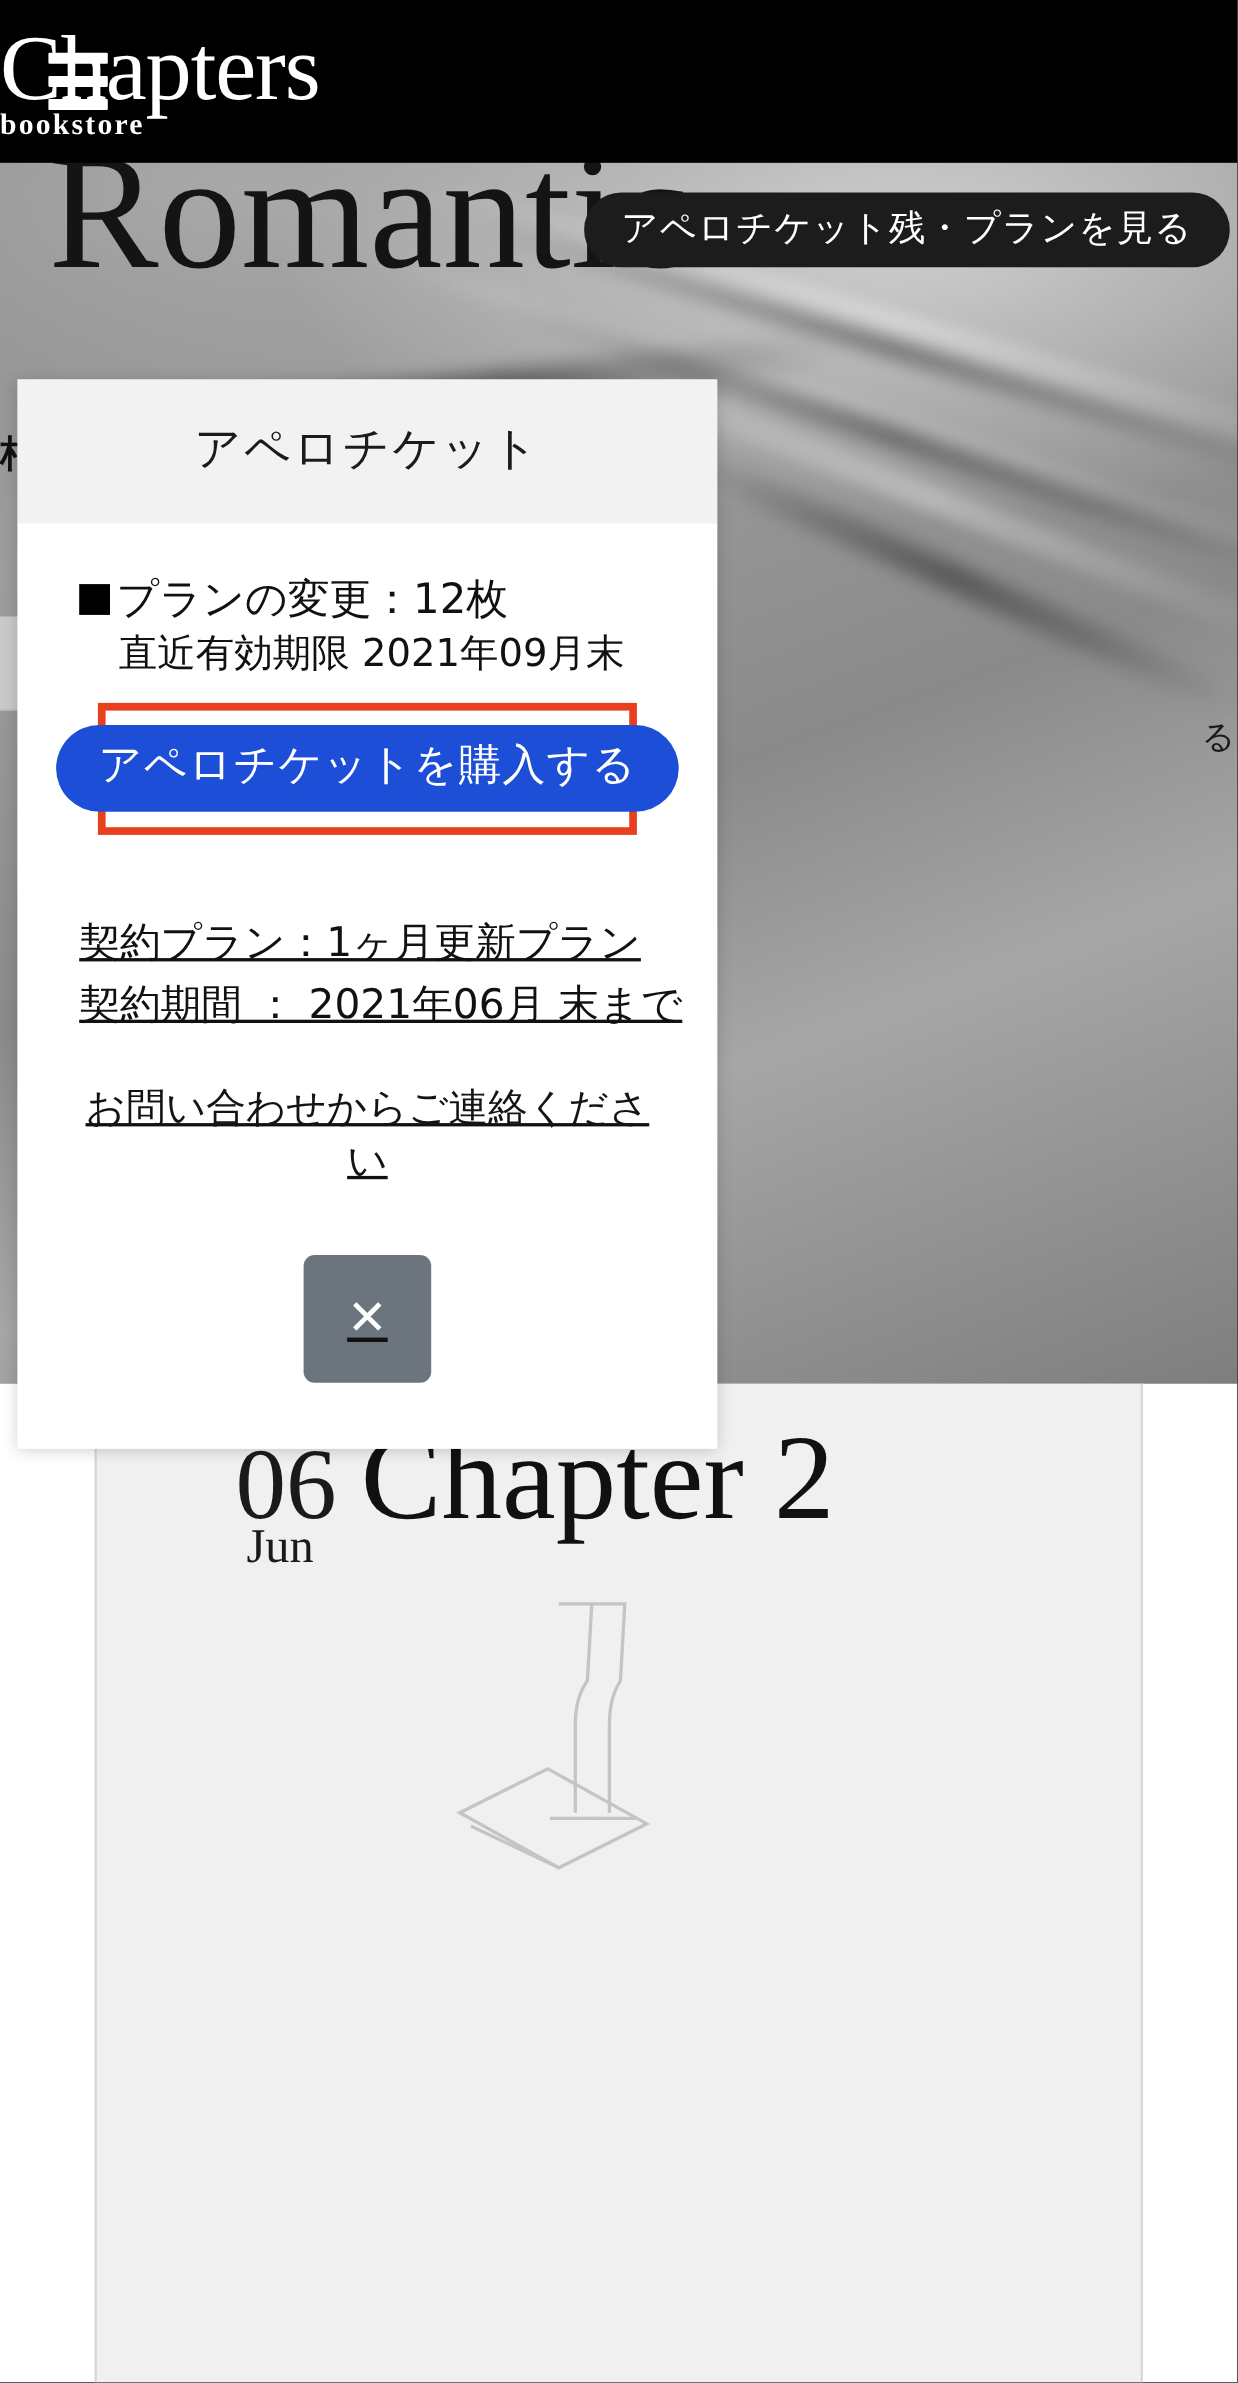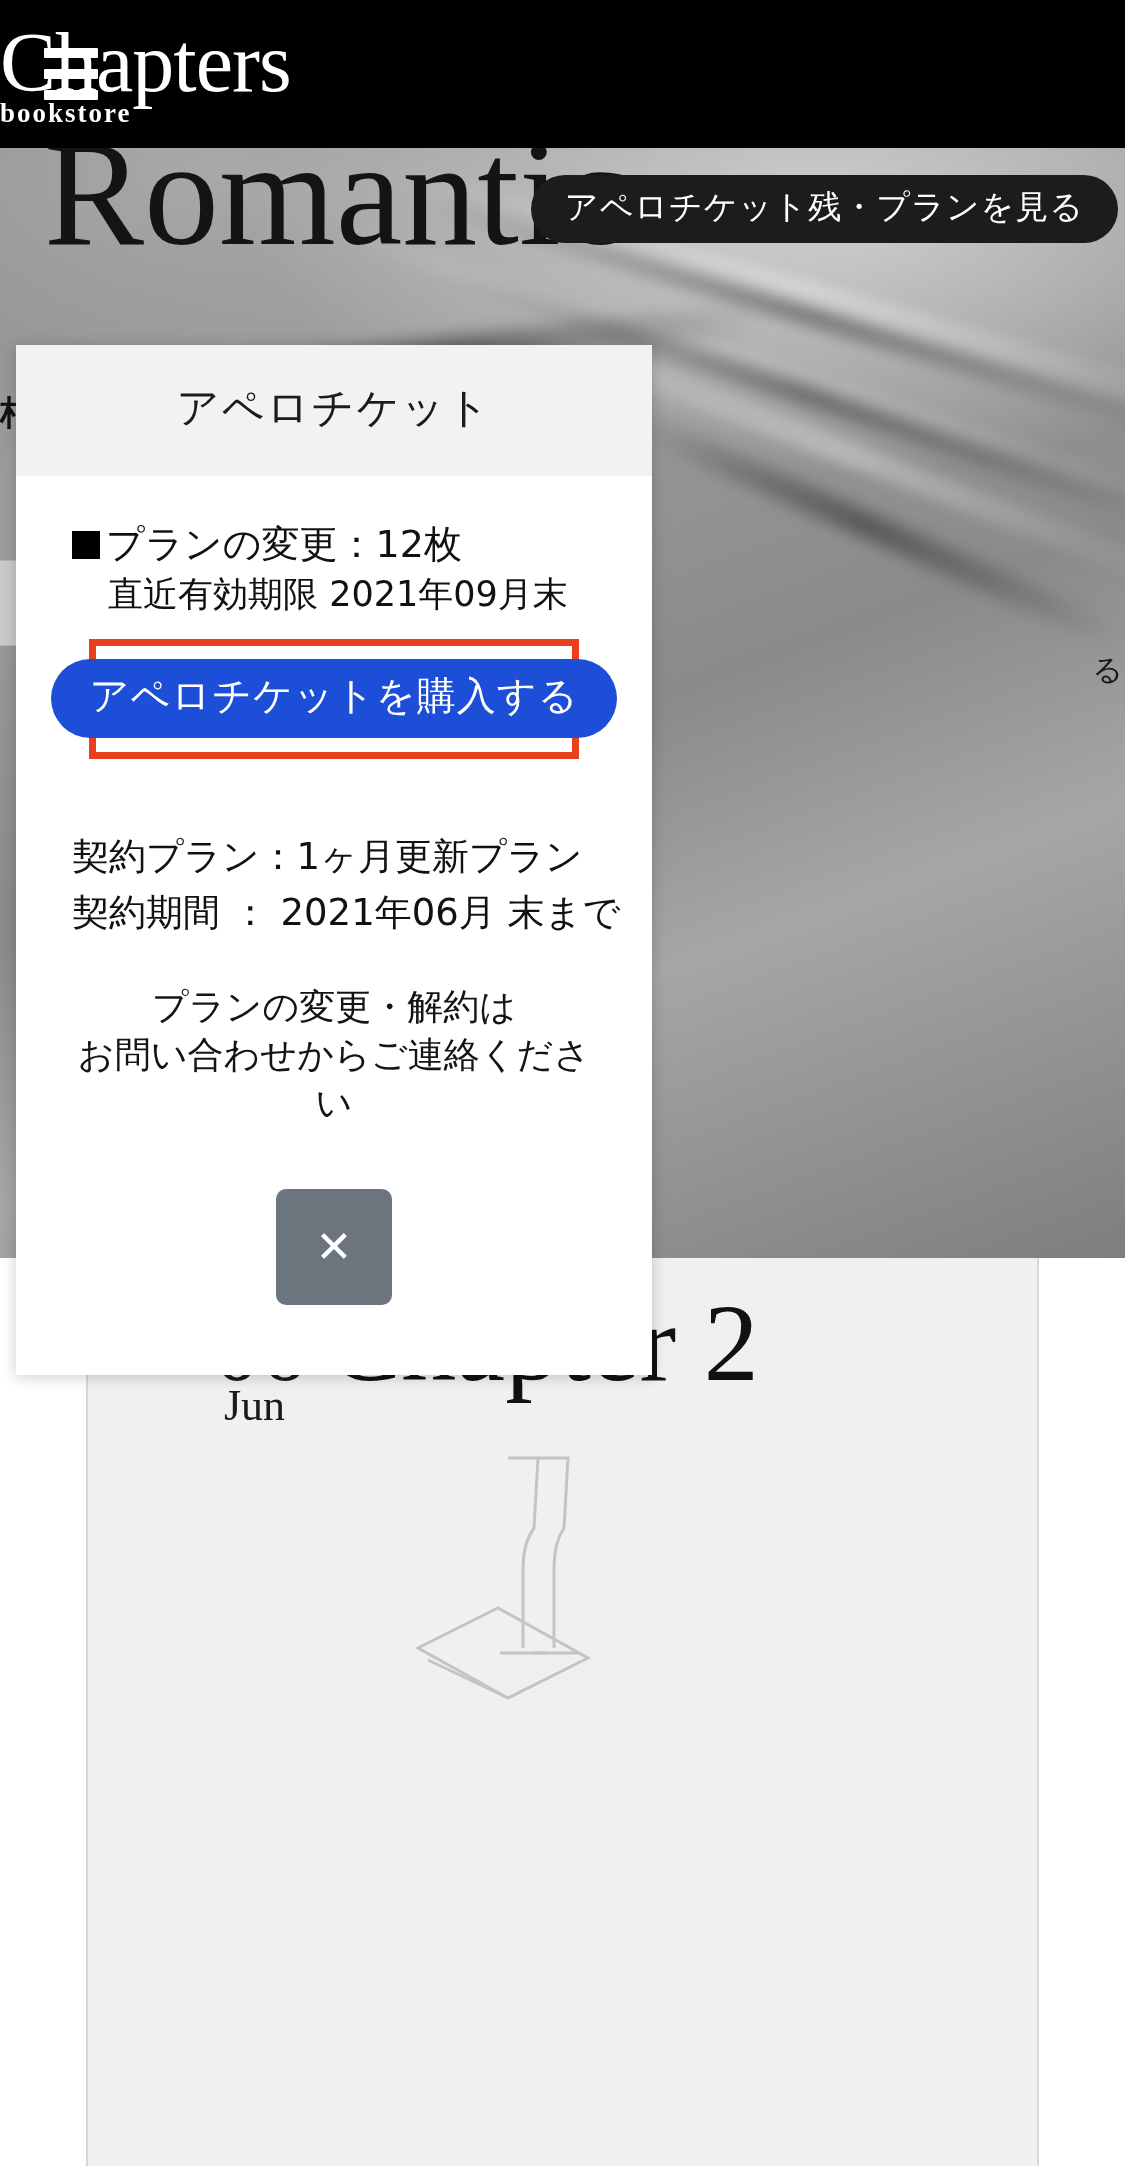--- a/index.html
+++ b/index.html
@@ -308,23 +308,24 @@
     font-family: "DejaVu Sans", "Liberation Sans", sans-serif;
     font-size: 39px;
     line-height: 42px;
     letter-spacing: 1px;
     cursor: pointer;
     white-space: nowrap;
   }
 
   .plan-body {
     background: #fff;
-    padding: 44px 0 18px 56px;
+    padding: 44px 0 8px 56px;
     font-family: "DejaVu Sans", "Liberation Sans", sans-serif;
     color: #111;
+    text-decoration: underline;
   }
   .plan-line {
     font-size: 37px;
     line-height: 56px;
     white-space: nowrap;
   }
 
   .note {
     margin-top: 42px;
     text-align: center;
@@ -436,21 +437,20 @@
       </div>
       <div style="height:26px"></div>
     </div>
 
 
     <div class="plan-body">
       <div class="plan-line">契約プラン：1ヶ月更新プラン</div>
       <div class="plan-line">契約期間 ： 2021年06月 末まで</div>
 
       <div class="note">
-        <div>プランの変更・解約は</div>
         <div>お問い合わせからご連絡ください</div>
       </div>
 
       <div class="close-wrap">
         <button class="close-button">✕</button>
       </div>
     </div>
 
   </div>
 </div>

